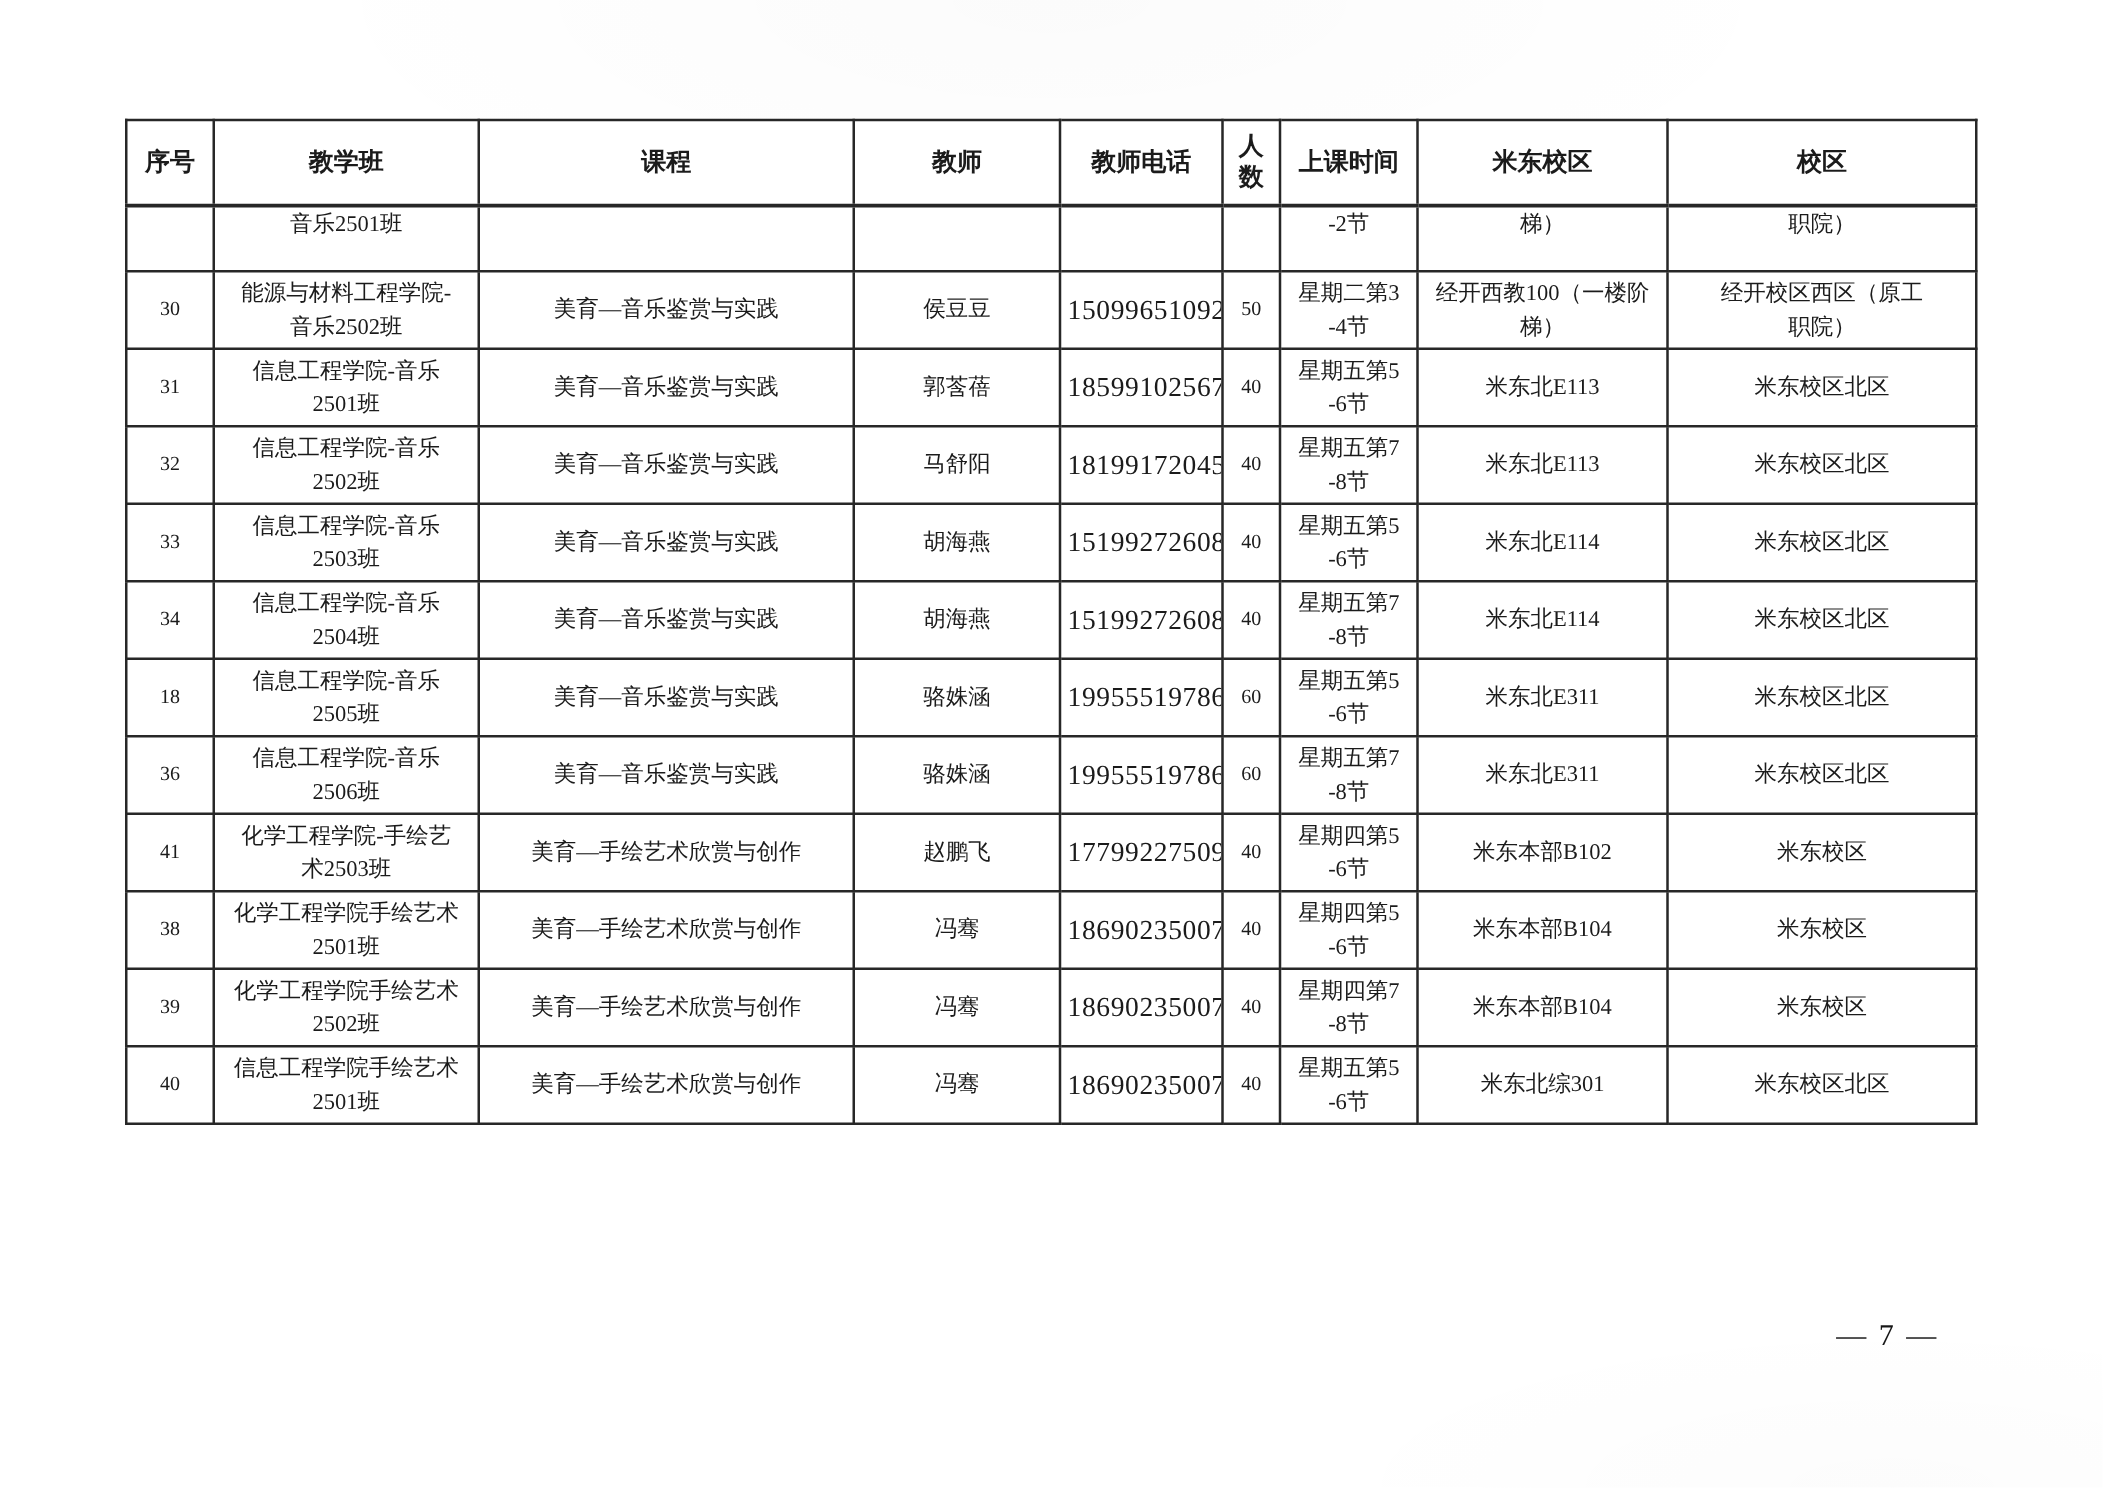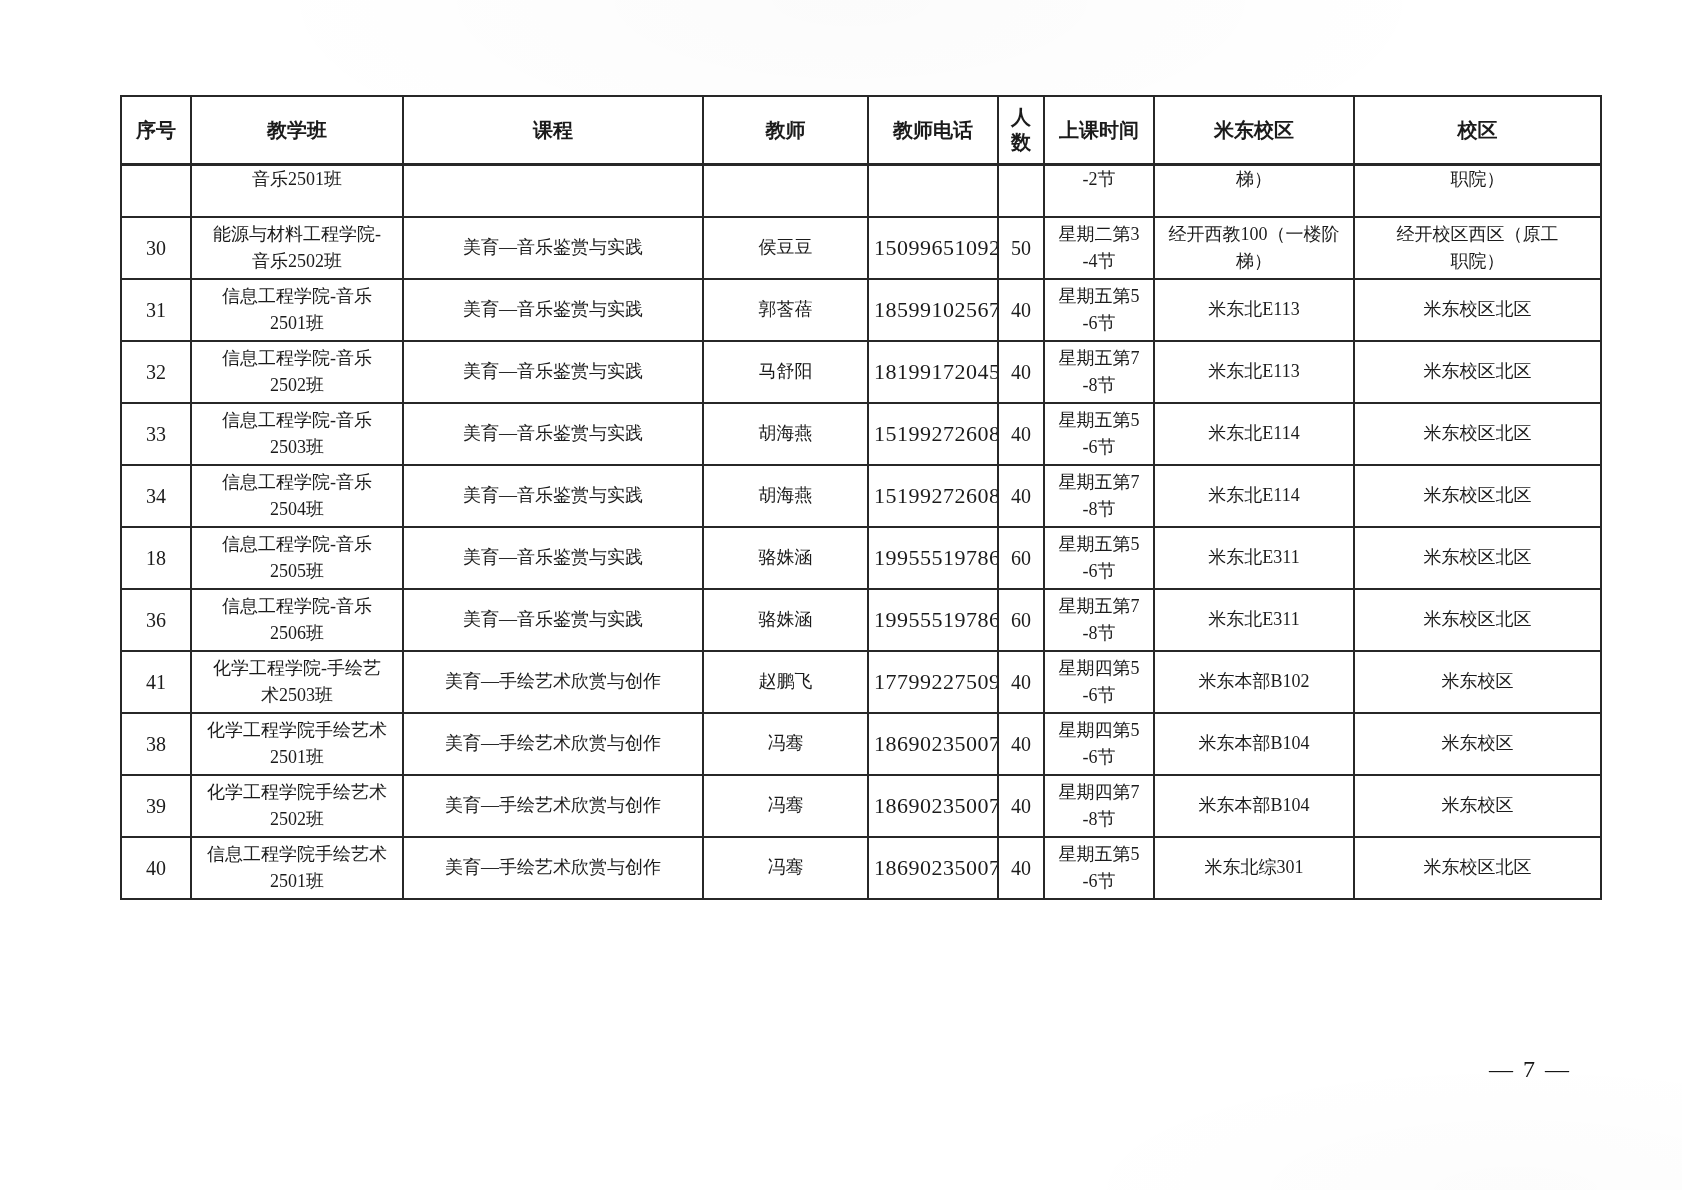--- a/index.html
+++ b/index.html
@@ -9,21 +9,20 @@
     font-family:"Liberation Serif","DejaVu Serif",serif;
     color:#1b1b1b;
   }
   
   .page{
     position:absolute;inset:0;
     background:
       radial-gradient(ellipse 900px 300px at 50% 0%, rgba(0,0,0,0.015), transparent 70%),
       radial-gradient(ellipse 700px 200px at 90% 100%, rgba(0,0,0,0.012), transparent 70%),
       #ffffff;
-    margin-left: 20px;
   }
   table.schedule{
     position:absolute;left:100px;top:95px;width:1480px;
     border-collapse:collapse;table-layout:fixed;
     background:#fff;
   }
   .schedule th,.schedule td{
     border:2px solid #272727;
     text-align:center;vertical-align:middle;
     white-space:pre-line;
@@ -32,21 +31,21 @@
     overflow:hidden;
   }
   .schedule thead th{
     font-size:20px;font-weight:bold;height:60px;
     border-bottom-width:3px;line-height:1.25;
   }
   .schedule td{font-size:18px;}
   .schedule tbody tr{height:52px;}
   .schedule tbody tr.partial td{vertical-align:top;padding-top:0;}
   td.cell-phone{font-size:22px;letter-spacing:0.5px;}
-  td.cell-seq,td.cell-count{font-size:20px;font-family:Liberation Serif, serif;}
+  td.cell-seq,td.cell-count{font-size:16px;font-family:Liberation Serif, serif;}
   .page-number{
     position:absolute;left:1420px;top:1056px;width:180px;
     text-align:center;font-size:24px;color:#161616;
     letter-spacing:2px;white-space:nowrap;
   }
 </style>
 </head>
 <body>
 
 <div class="page">

